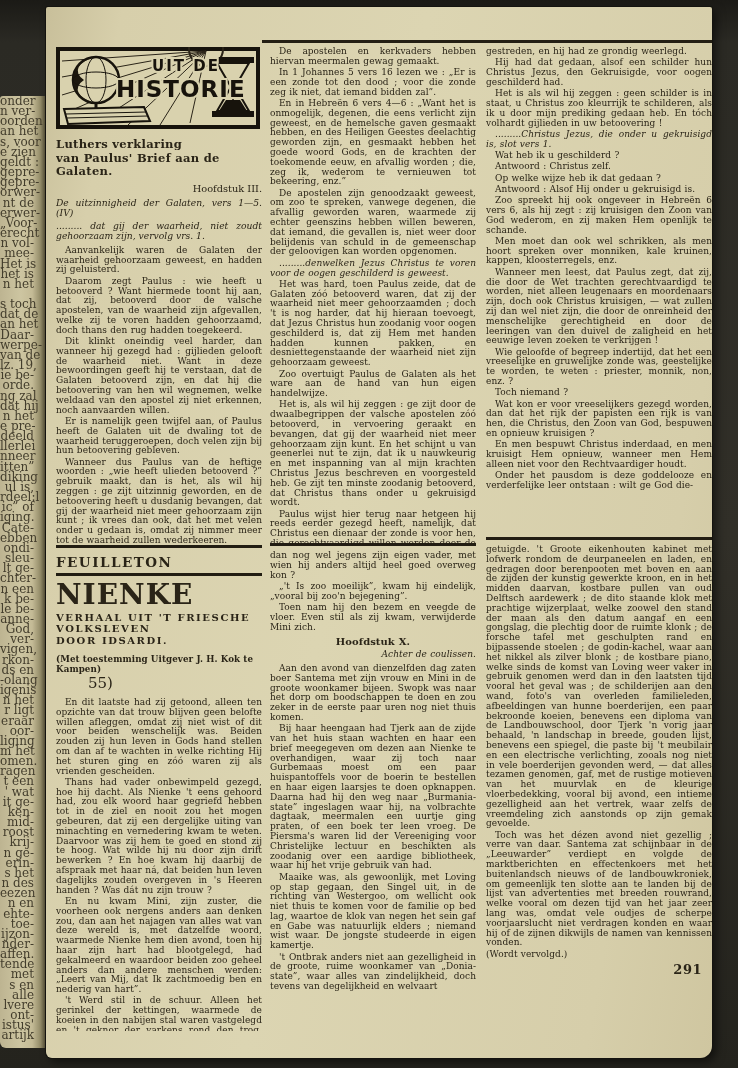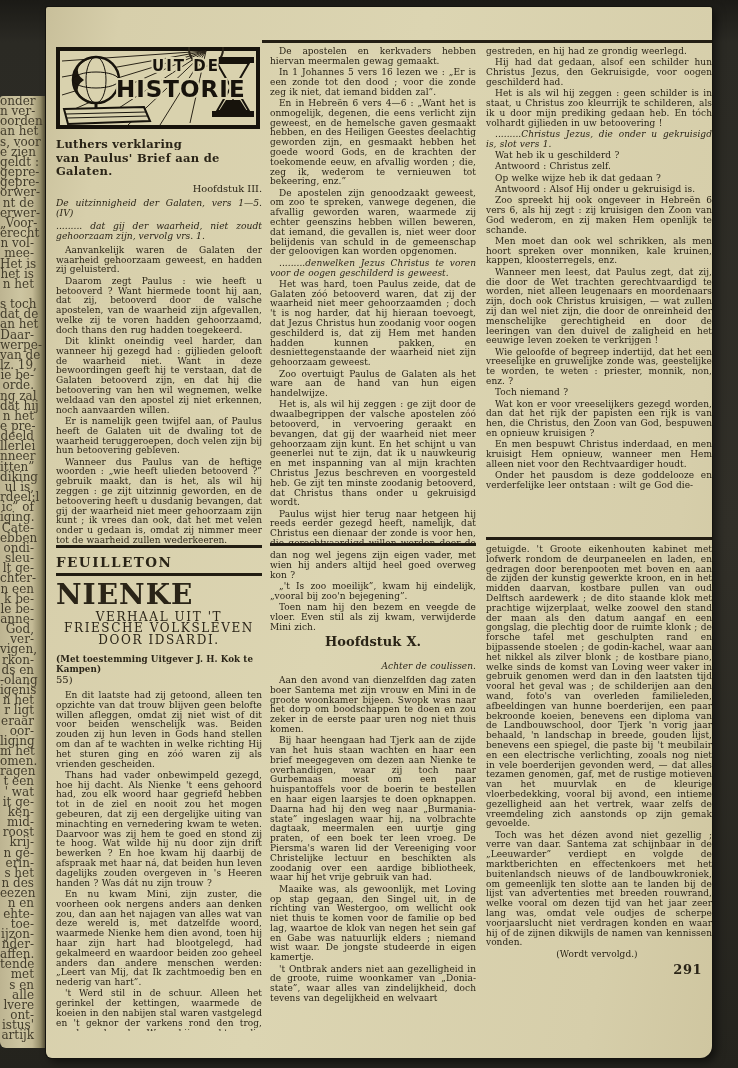--- a/index.html
+++ b/index.html
@@ -32,37 +32,37 @@
   #col2-feu{left:224px;top:536px;width:206px;height:470px;}
   #col3-article{left:440px;top:40px;width:226px;height:490px;}
   #col3-feu{left:440px;top:530px;width:226px;height:505px;}
   .feu-divide{border-top:3px solid #221d12;padding-top:5px;}
   
   .sec p{
     margin:0 0 1.5px 0;font-size:9px;line-height:9.8px;
     text-align:justify;text-indent:9px;letter-spacing:.05px;word-spacing:.4px;
   }
   .sec p.italic{font-style:italic;}
-  .sec p.center-head{text-align:center;font-weight:bold;text-indent:0;margin:5px 0 15px;font-size:13px;}
+  .sec p.center-head{text-align:center;font-weight:bold;text-indent:0;margin:5px 0 3px;font-size:10px;}
   .sec p.center-it{text-align:right;font-style:italic;text-indent:0;margin-bottom:4px;}
-  .sec p.right{text-align:center;text-indent:0;padding-right:4px;}
+  .sec p.right{text-align:left;text-indent:0;padding-right:4px;}
   
   .banner{display:block;margin:0 0 7px 0;}
   .art-title{font-weight:bold;font-size:11.5px;line-height:13.5px;letter-spacing:.3px;margin:0;}
   .chapter{text-align:right;font-weight:normal;font-size:9.8px;margin:4px 0 4px;}
   .sub-it{font-style:italic;font-size:9.2px;line-height:10.6px;text-align:justify;margin:0 0 2px;}
   .sub-it.first{margin-bottom:4px;}
   .art-body{margin-top:3px;}
   
   .feu-label{font-weight:bold;font-size:13.5px;letter-spacing:1.5px;padding:1px 0 3px;font-family:"DejaVu Serif",serif;}
   .rule2{height:2.5px;background:#221d12;margin:0 0 4px;}
   .nienke{font-weight:bold;font-size:28px;line-height:29px;letter-spacing:1px;margin:2px 0 3px;}
-  .feu-sub{text-align:center;font-size:12px;font-weight:normal;letter-spacing:1.6px;line-height:11.5px;}
+  .feu-sub{text-align:left;font-size:10px;font-weight:bold;letter-spacing:1.6px;line-height:11.5px;}
   .feu-perm{font-size:8.7px;font-weight:bold;margin-top:8px;letter-spacing:.1px;}
-  .feu-num{font-size:10px;margin-bottom:6px;}
+  .feu-num{font-size:15px;margin-bottom:6px;margin-left:32px;}
   .pagenum{text-align:right;font-weight:bold;font-size:13px;padding-right:10px;margin-top:3px;letter-spacing:.5px;}
 </style>
 </head>
 <body>
 
 <div class="prev-strip">
     <div class="frag">onder</div>
     <div class="frag">n ver-</div>
     <div class="frag">oorden</div>
     <div class="frag">an het</div>

